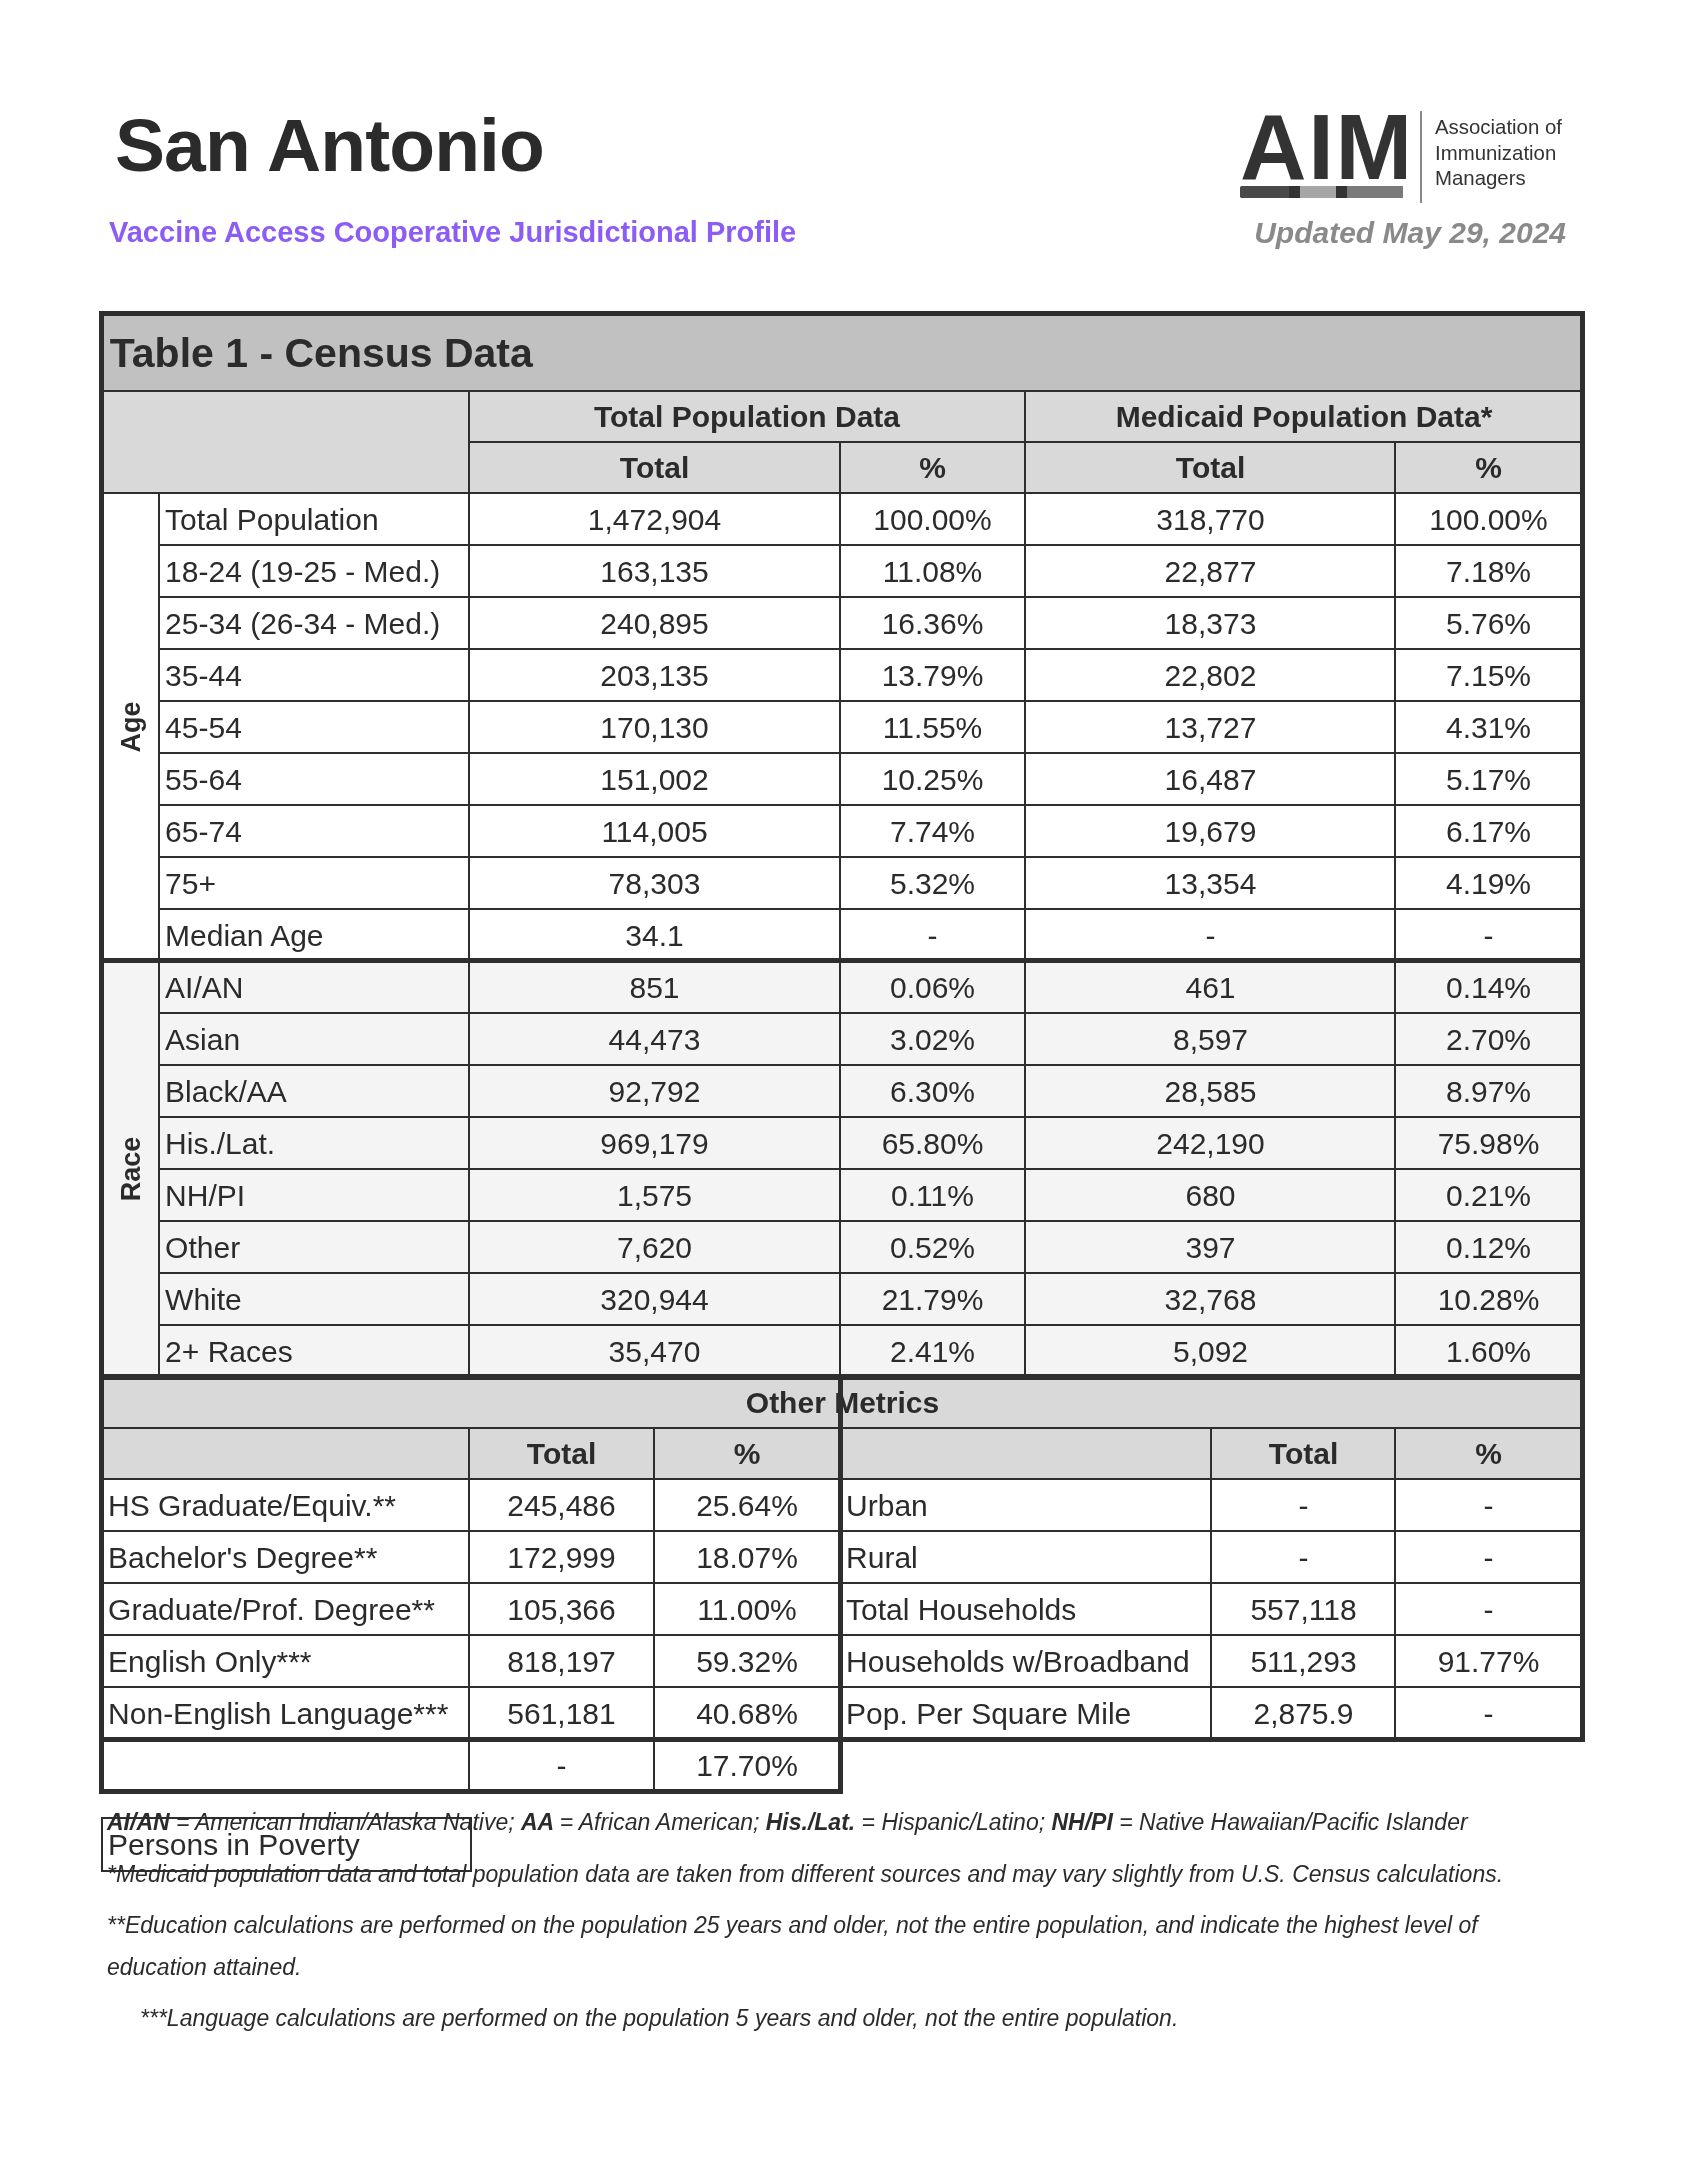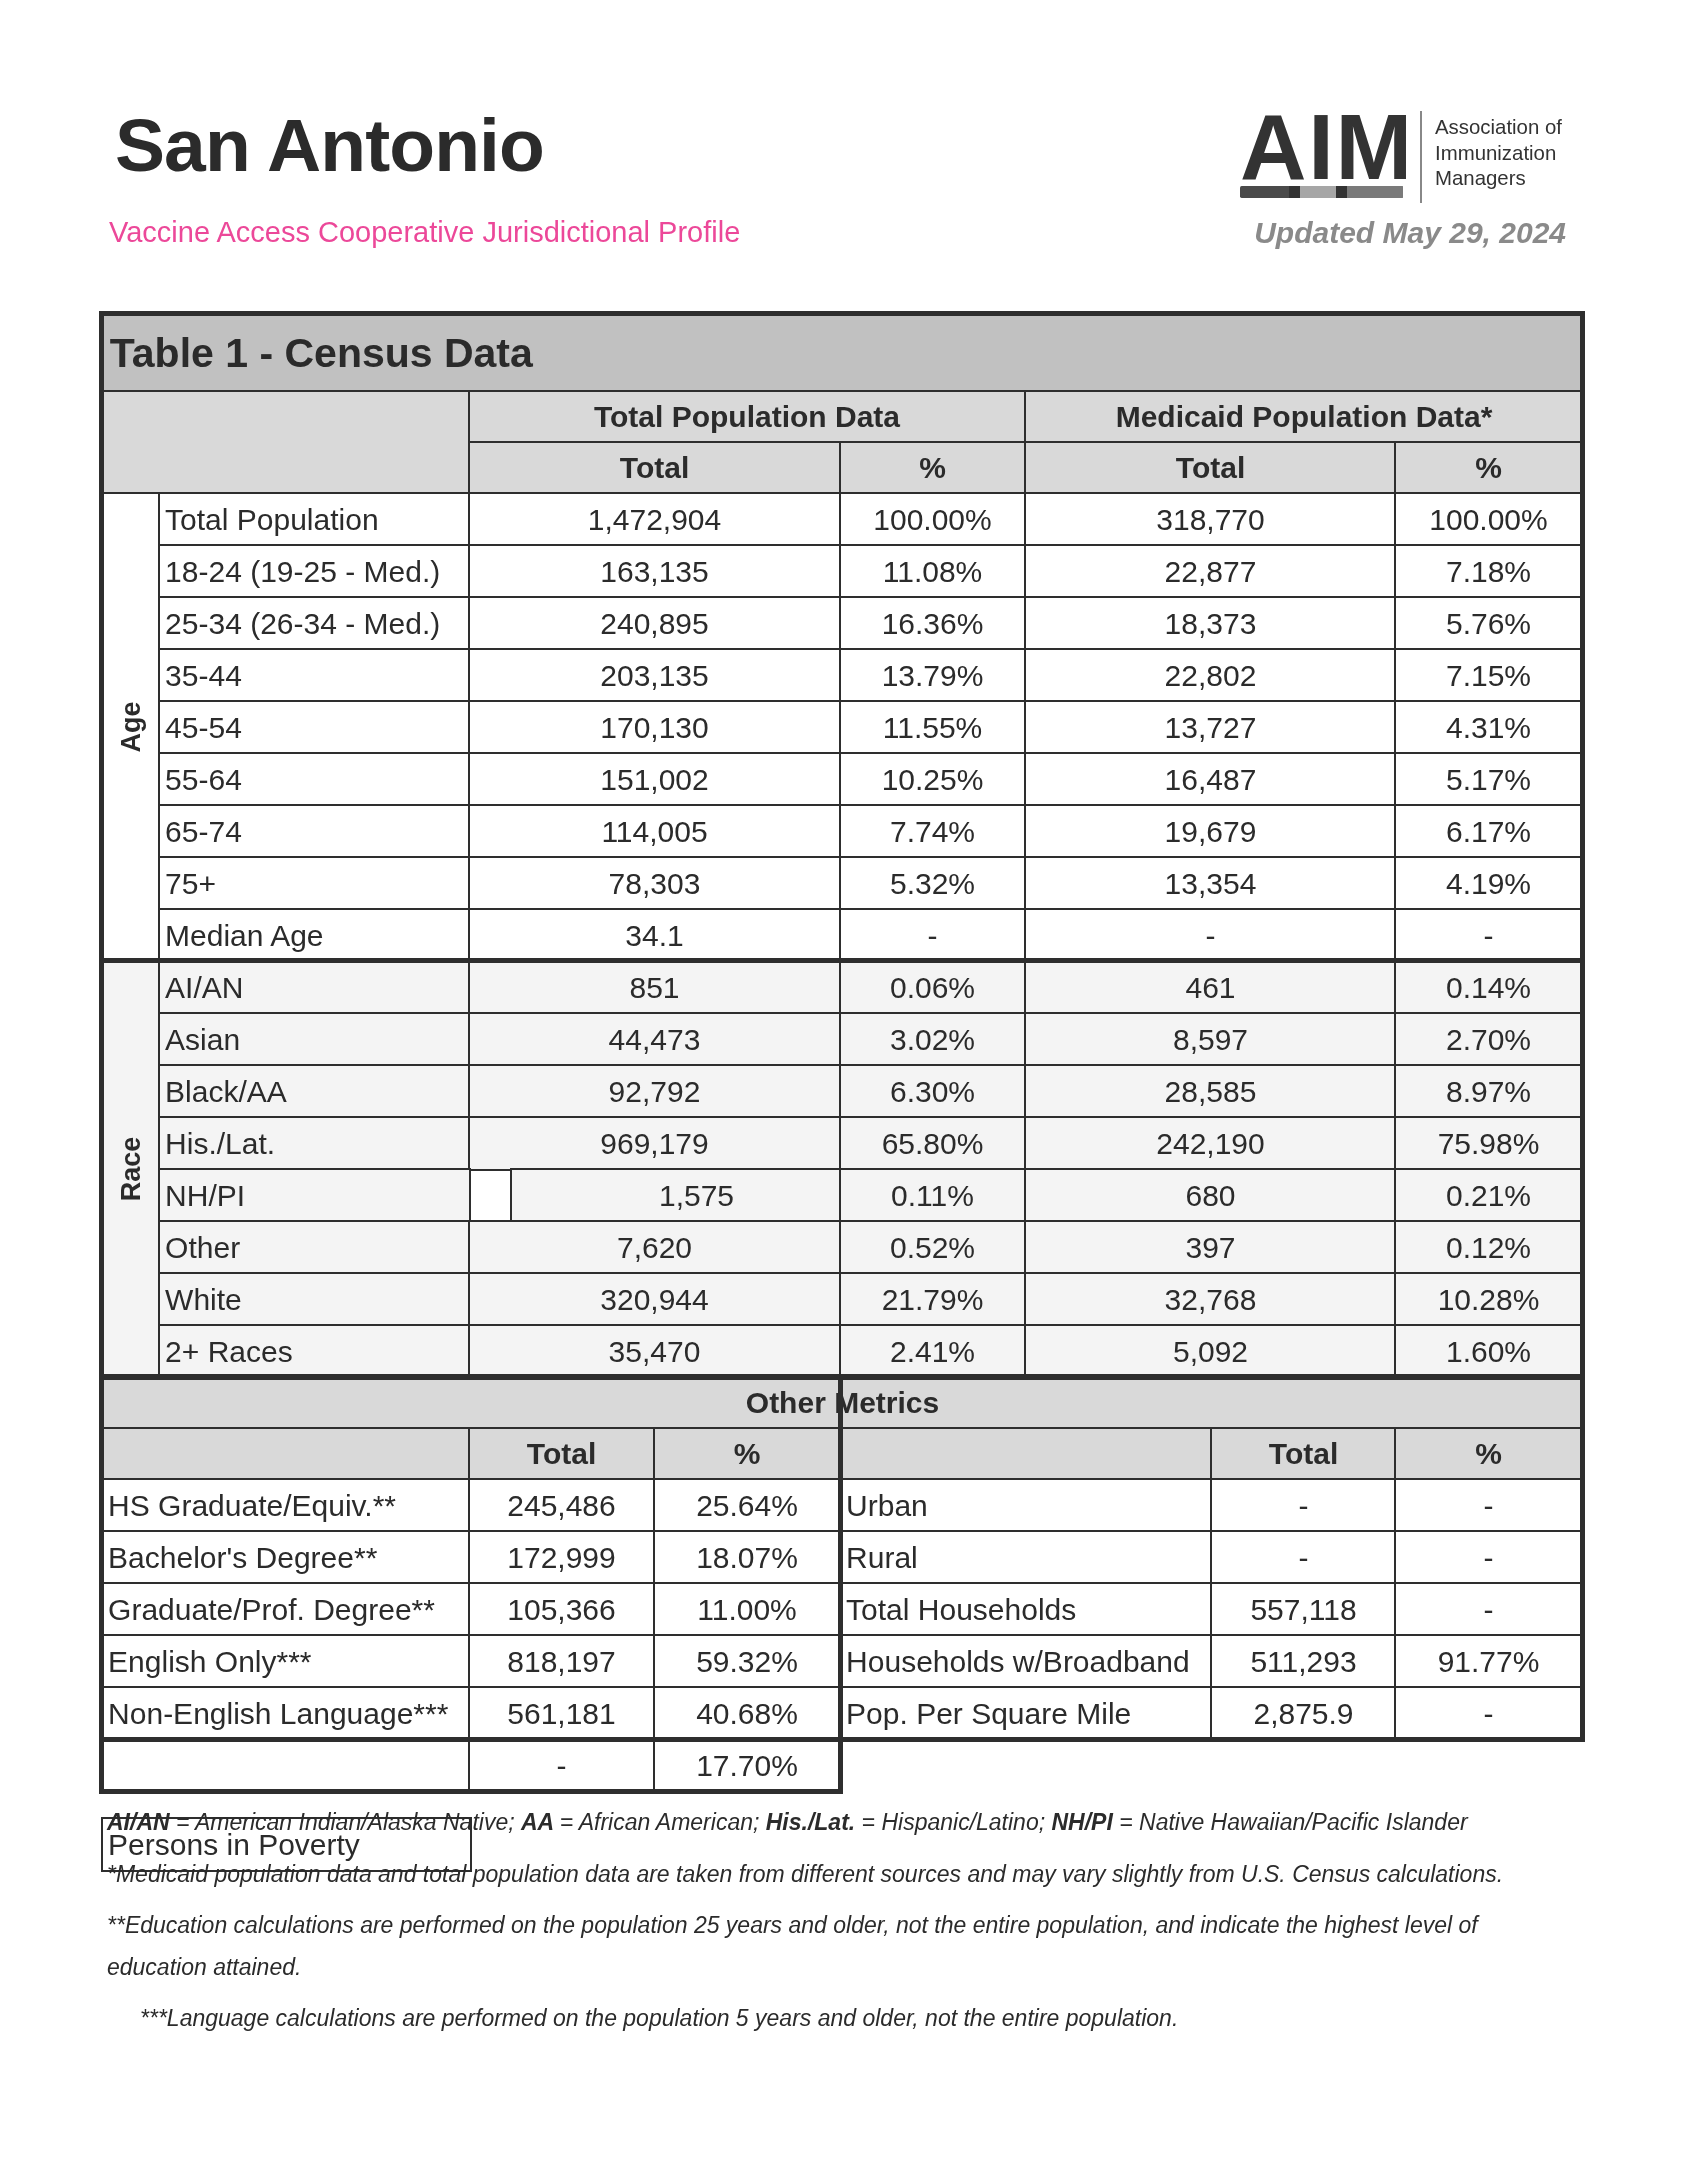--- a/index.html
+++ b/index.html
@@ -1,19 +1,19 @@
 <!DOCTYPE html>
 <html style="font-size:13.6px"><head>
 <meta charset="utf-8">
 <style>
   html, body { margin:0; padding:0; background:#ffffff; }
   body { width:1685px; height:2181px; position:relative; overflow:hidden; font-family:"Liberation Sans", sans-serif; color:#2b2b2b; }
   .abs { position:absolute; }
   .title { left:115px; top:102px; font-size:75px; font-weight:bold; color:#2b2b2b; letter-spacing:-0.9px; }
-  .subtitle { left:109px; top:216px; font-size:29px; font-weight:normal; color:#ec4899; }
+  .subtitle { left:109px; top:216px; font-size:29px; font-weight:bold; color:#8b5cf6; }
   .updated { right:119px; top:216px; font-size:30px; font-weight:bold; font-style:italic; color:#8a8a8a; }
   .logo-letters { left:1240px; top:101px; font-size:92px; font-weight:bold; color:#333; letter-spacing:1.7px; line-height:1; }
   .logo-bar { left:1240px; top:186px; height:12px; width:164px; display:flex; border-radius:1.7px; overflow:hidden; }
   .logo-bar span { display:block; height:100%; }
   .logo-sep { left:1420px; top:111px; width:1.7px; height:92px; background:#888; }
   .logo-text { left:1435px; top:115px; font-size:20.4px; color:#333; line-height:25.6px; }
 
   .cell { position:absolute; box-sizing:border-box; border:2.6px solid #2e2e2e; display:flex; align-items:center; font-size:30px; color:#2b2b2b; white-space:nowrap; overflow:hidden; }
   .c { justify-content:center; }
   .l { justify-content:flex-start; padding-left:5.1px; }
@@ -126,21 +126,21 @@
     <div class="cell gr c" style="left: 468px; top: 1064px; width: 373px; height: 55px;">92,792</div>
     <div class="cell gr c" style="left: 839px; top: 1064px; width: 187px; height: 55px;">6.30%</div>
     <div class="cell gr c" style="left: 1024px; top: 1064px; width: 373px; height: 55px;">28,585</div>
     <div class="cell gr c" style="left: 1394px; top: 1064px; width: 189px; height: 55px;">8.97%</div>
     <div class="cell gr l" style="left: 158px; top: 1116px; width: 313px; height: 55px;">His./Lat.</div>
     <div class="cell gr c" style="left: 468px; top: 1116px; width: 373px; height: 55px;">969,179</div>
     <div class="cell gr c" style="left: 839px; top: 1116px; width: 187px; height: 55px;">65.80%</div>
     <div class="cell gr c" style="left: 1024px; top: 1116px; width: 373px; height: 55px;">242,190</div>
     <div class="cell gr c" style="left: 1394px; top: 1116px; width: 189px; height: 55px;">75.98%</div>
     <div class="cell gr l" style="left: 158px; top: 1168px; width: 313px; height: 55px;">NH/PI</div>
-    <div class="cell gr c" style="left: 468px; top: 1168px; width: 373px; height: 55px; margin-left: 42px;">1,575</div>
+    <div class="cell gr c" style="left: 468px; top: 1168px; width: 373px; height: 55px;">1,575</div>
     <div class="cell gr c" style="left: 839px; top: 1168px; width: 187px; height: 55px;">0.11%</div>
     <div class="cell gr c" style="left: 1024px; top: 1168px; width: 373px; height: 55px;">680</div>
     <div class="cell gr c" style="left: 1394px; top: 1168px; width: 189px; height: 55px;">0.21%</div>
     <div class="cell gr l" style="left: 158px; top: 1220px; width: 313px; height: 55px;">Other</div>
     <div class="cell gr c" style="left: 468px; top: 1220px; width: 373px; height: 55px;">7,620</div>
     <div class="cell gr c" style="left: 839px; top: 1220px; width: 187px; height: 55px;">0.52%</div>
     <div class="cell gr c" style="left: 1024px; top: 1220px; width: 373px; height: 55px;">397</div>
     <div class="cell gr c" style="left: 1394px; top: 1220px; width: 189px; height: 55px;">0.12%</div>
     <div class="cell gr l" style="left: 158px; top: 1272px; width: 313px; height: 55px;">White</div>
     <div class="cell gr c" style="left: 468px; top: 1272px; width: 373px; height: 55px;">320,944</div>

